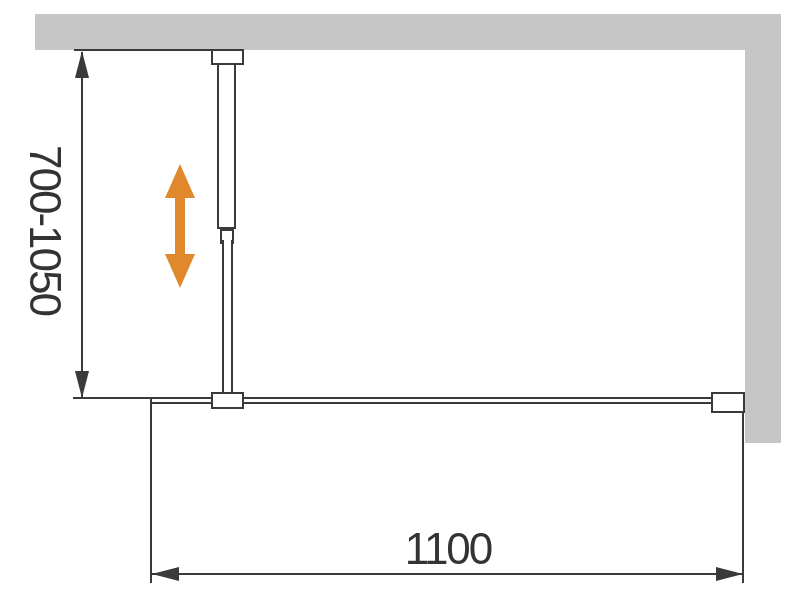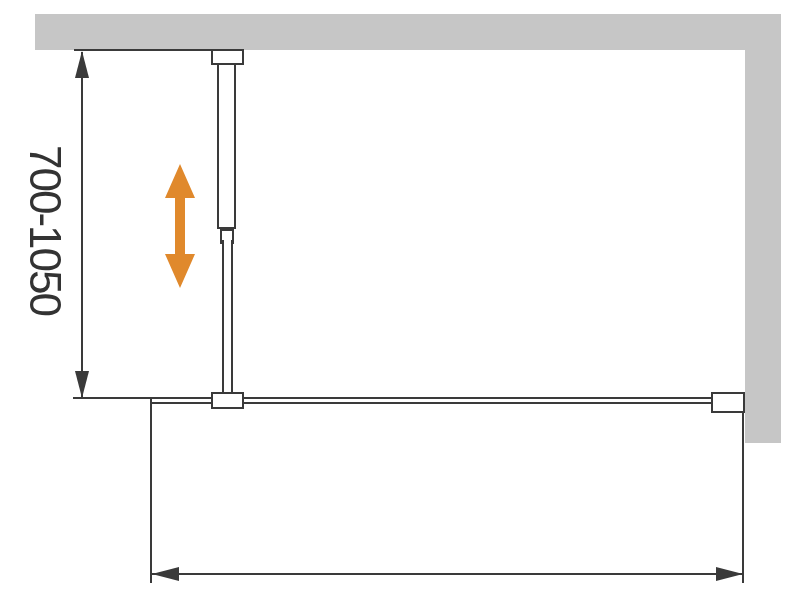--- a/index.html
+++ b/index.html
@@ -93,20 +93,21 @@
   <div class="abs dim-label label-v">700-1050</div>
 
   <div class="abs hline glass-top-line"></div>
   <div class="abs hline glass-bot-line"></div>
 
   <div class="abs vline ext-bl"></div>
   <div class="abs vline ext-br"></div>
   <div class="abs hline dim-h"></div>
   <div class="abs arr arr-left"></div>
   <div class="abs arr arr-right"></div>
+  <div class="abs dim-label label-h">1100</div>
 
   <div class="abs part bar-outer-tube"></div>
   <div class="abs part bar-collar"></div>
   <div class="abs bar-inner-rod"></div>
   <div class="abs part bracket-top"></div>
   <div class="abs part bracket-bottom"></div>
   <div class="abs part bracket-wall"></div>
 
   <svg class="abs adjust-arrow" width="34" height="124" viewBox="0 0 34 124">
     <polygon points="17,0 32,34 22,34 22,90 32,90 17,124 2,90 12,90 12,34 2,34"></polygon>

